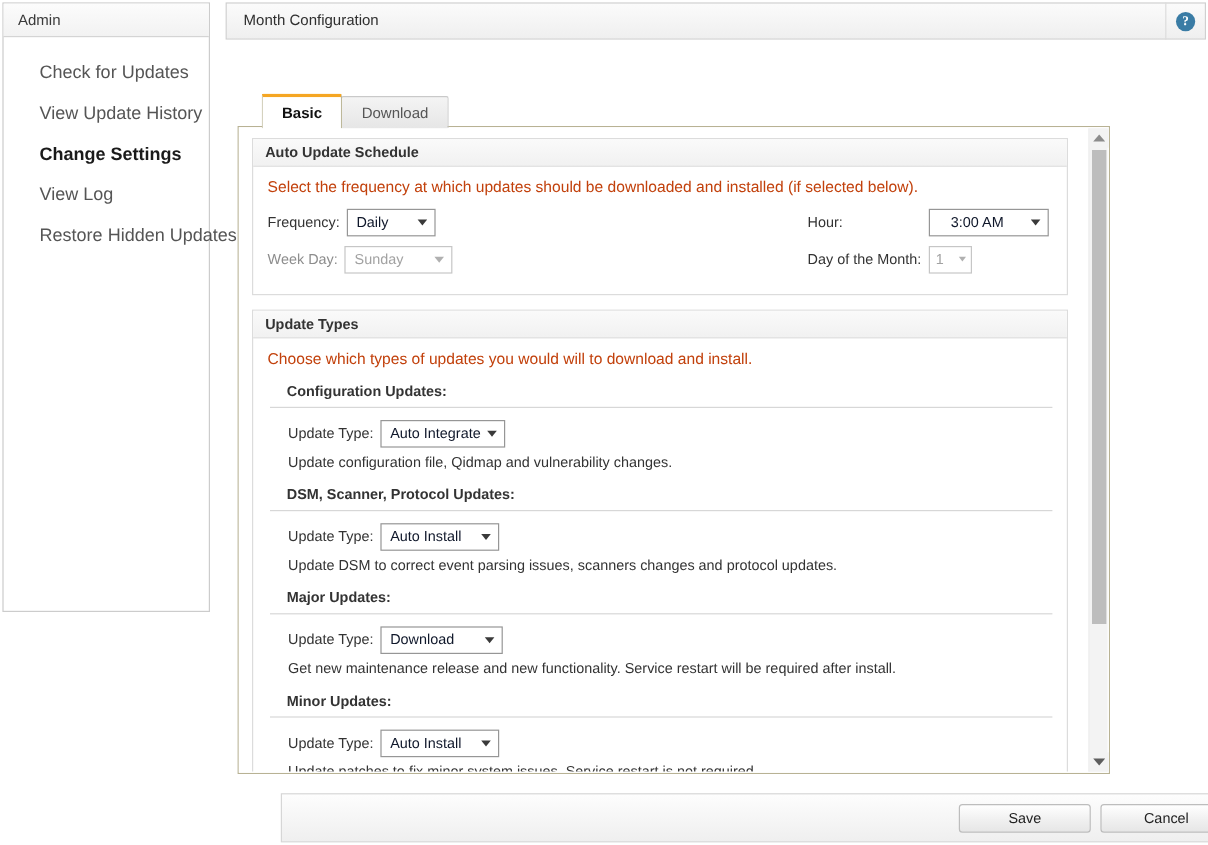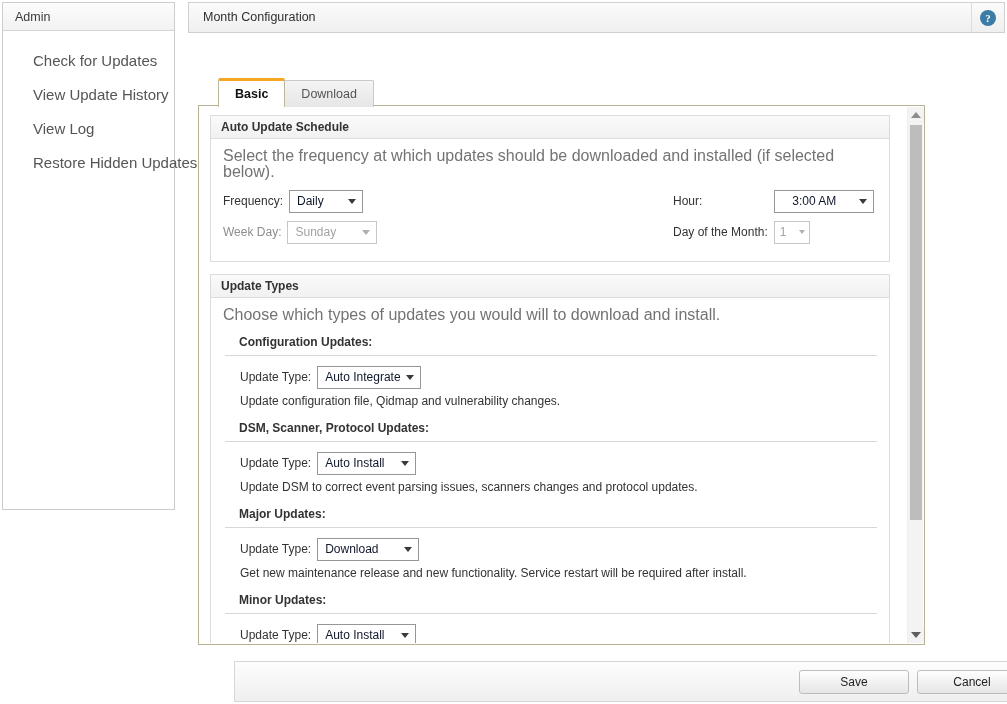--- a/index.html
+++ b/index.html
@@ -186,22 +186,22 @@
     font-size: 12px;
     color: #333333;
     background: linear-gradient(to bottom, #fafafa 0%, #f1f1f1 100%);
     border-bottom: 1px solid #dcdcdc;
     box-sizing: border-box;
   }
   .section-body {
     padding: 9px 12px 10px 12px;
   }
   .desc {
-    font-size: 16px;
-    color: #737373;
+    font-size: 13px;
+    color: #c2410c;
     margin: 0 0 9px 0;
     line-height: 16px;
   }
 
   
   .sched-row {
     display: flex;
     align-items: center;
     margin-bottom: 7px;
     height: 24px;
@@ -367,20 +367,21 @@
   .btn-cancel { right: 13px; }
 </style>
 </head>
 <body>
 
 <div class="sidebar">
   <div class="sidebar-header">Admin</div>
   <div class="sidebar-nav">
     <div class="sidebar-item">Check for Updates</div>
     <div class="sidebar-item">View Update History</div>
+    <div class="sidebar-item active">Change Settings</div>
     <div class="sidebar-item">View Log</div>
     <div class="sidebar-item">Restore Hidden Updates</div>
   </div>
 </div>
 
 <div class="main">
 
   <div class="main-header">
     <div class="main-title">Month Configuration</div>
     <div class="help-btn">

